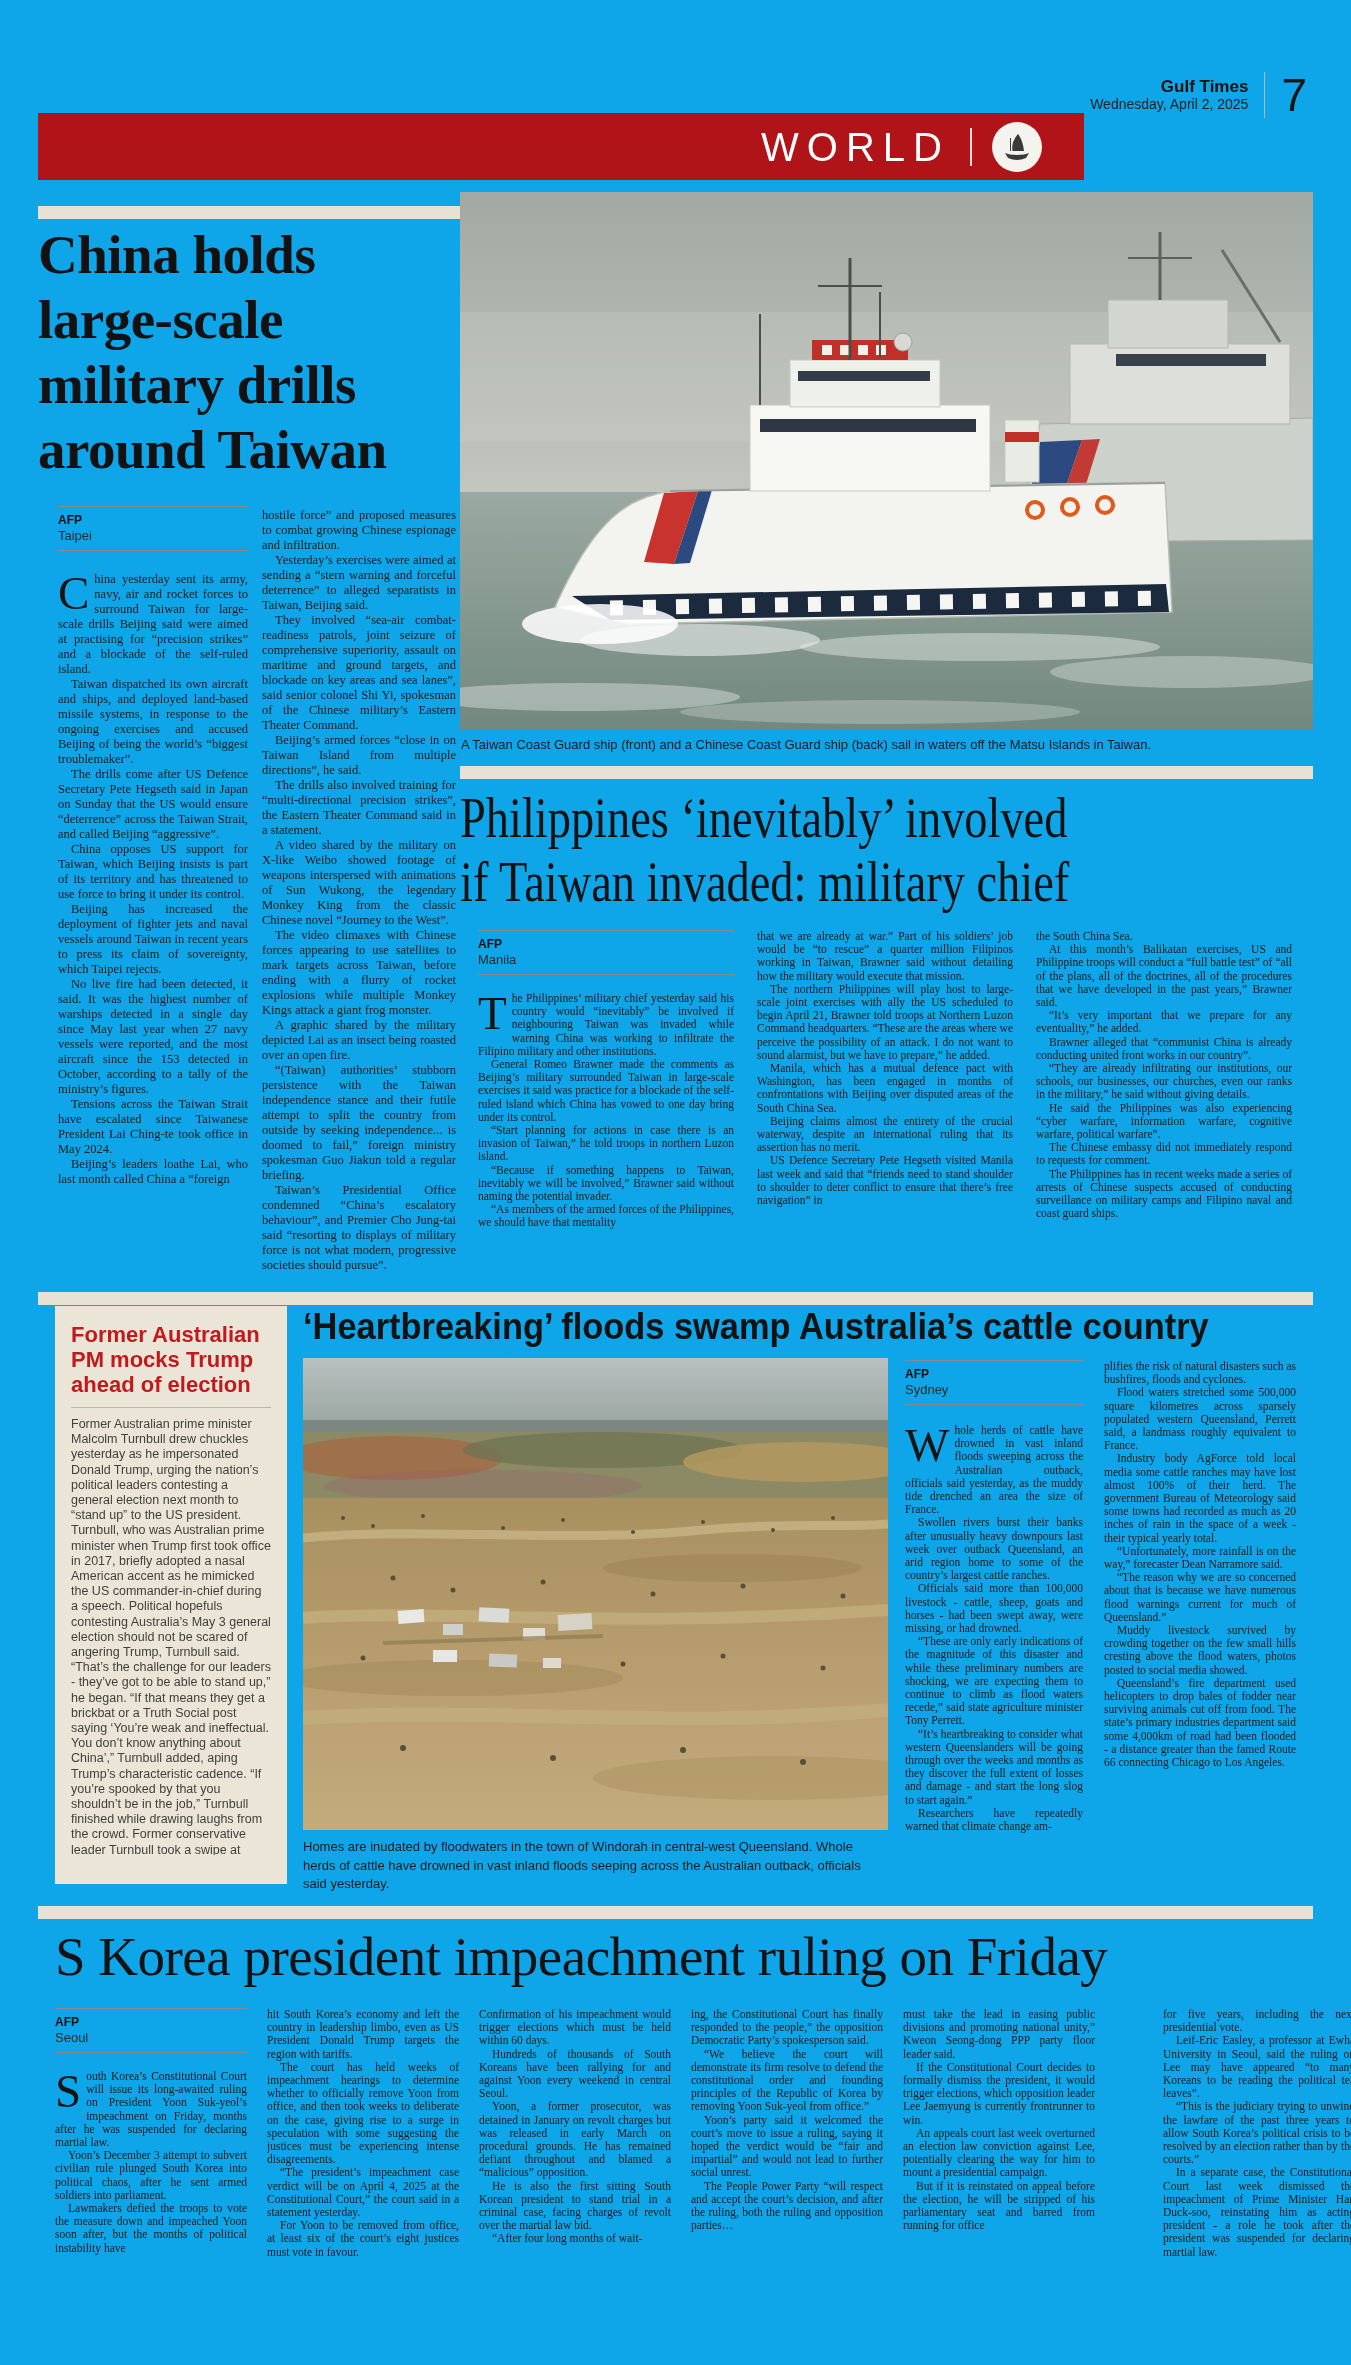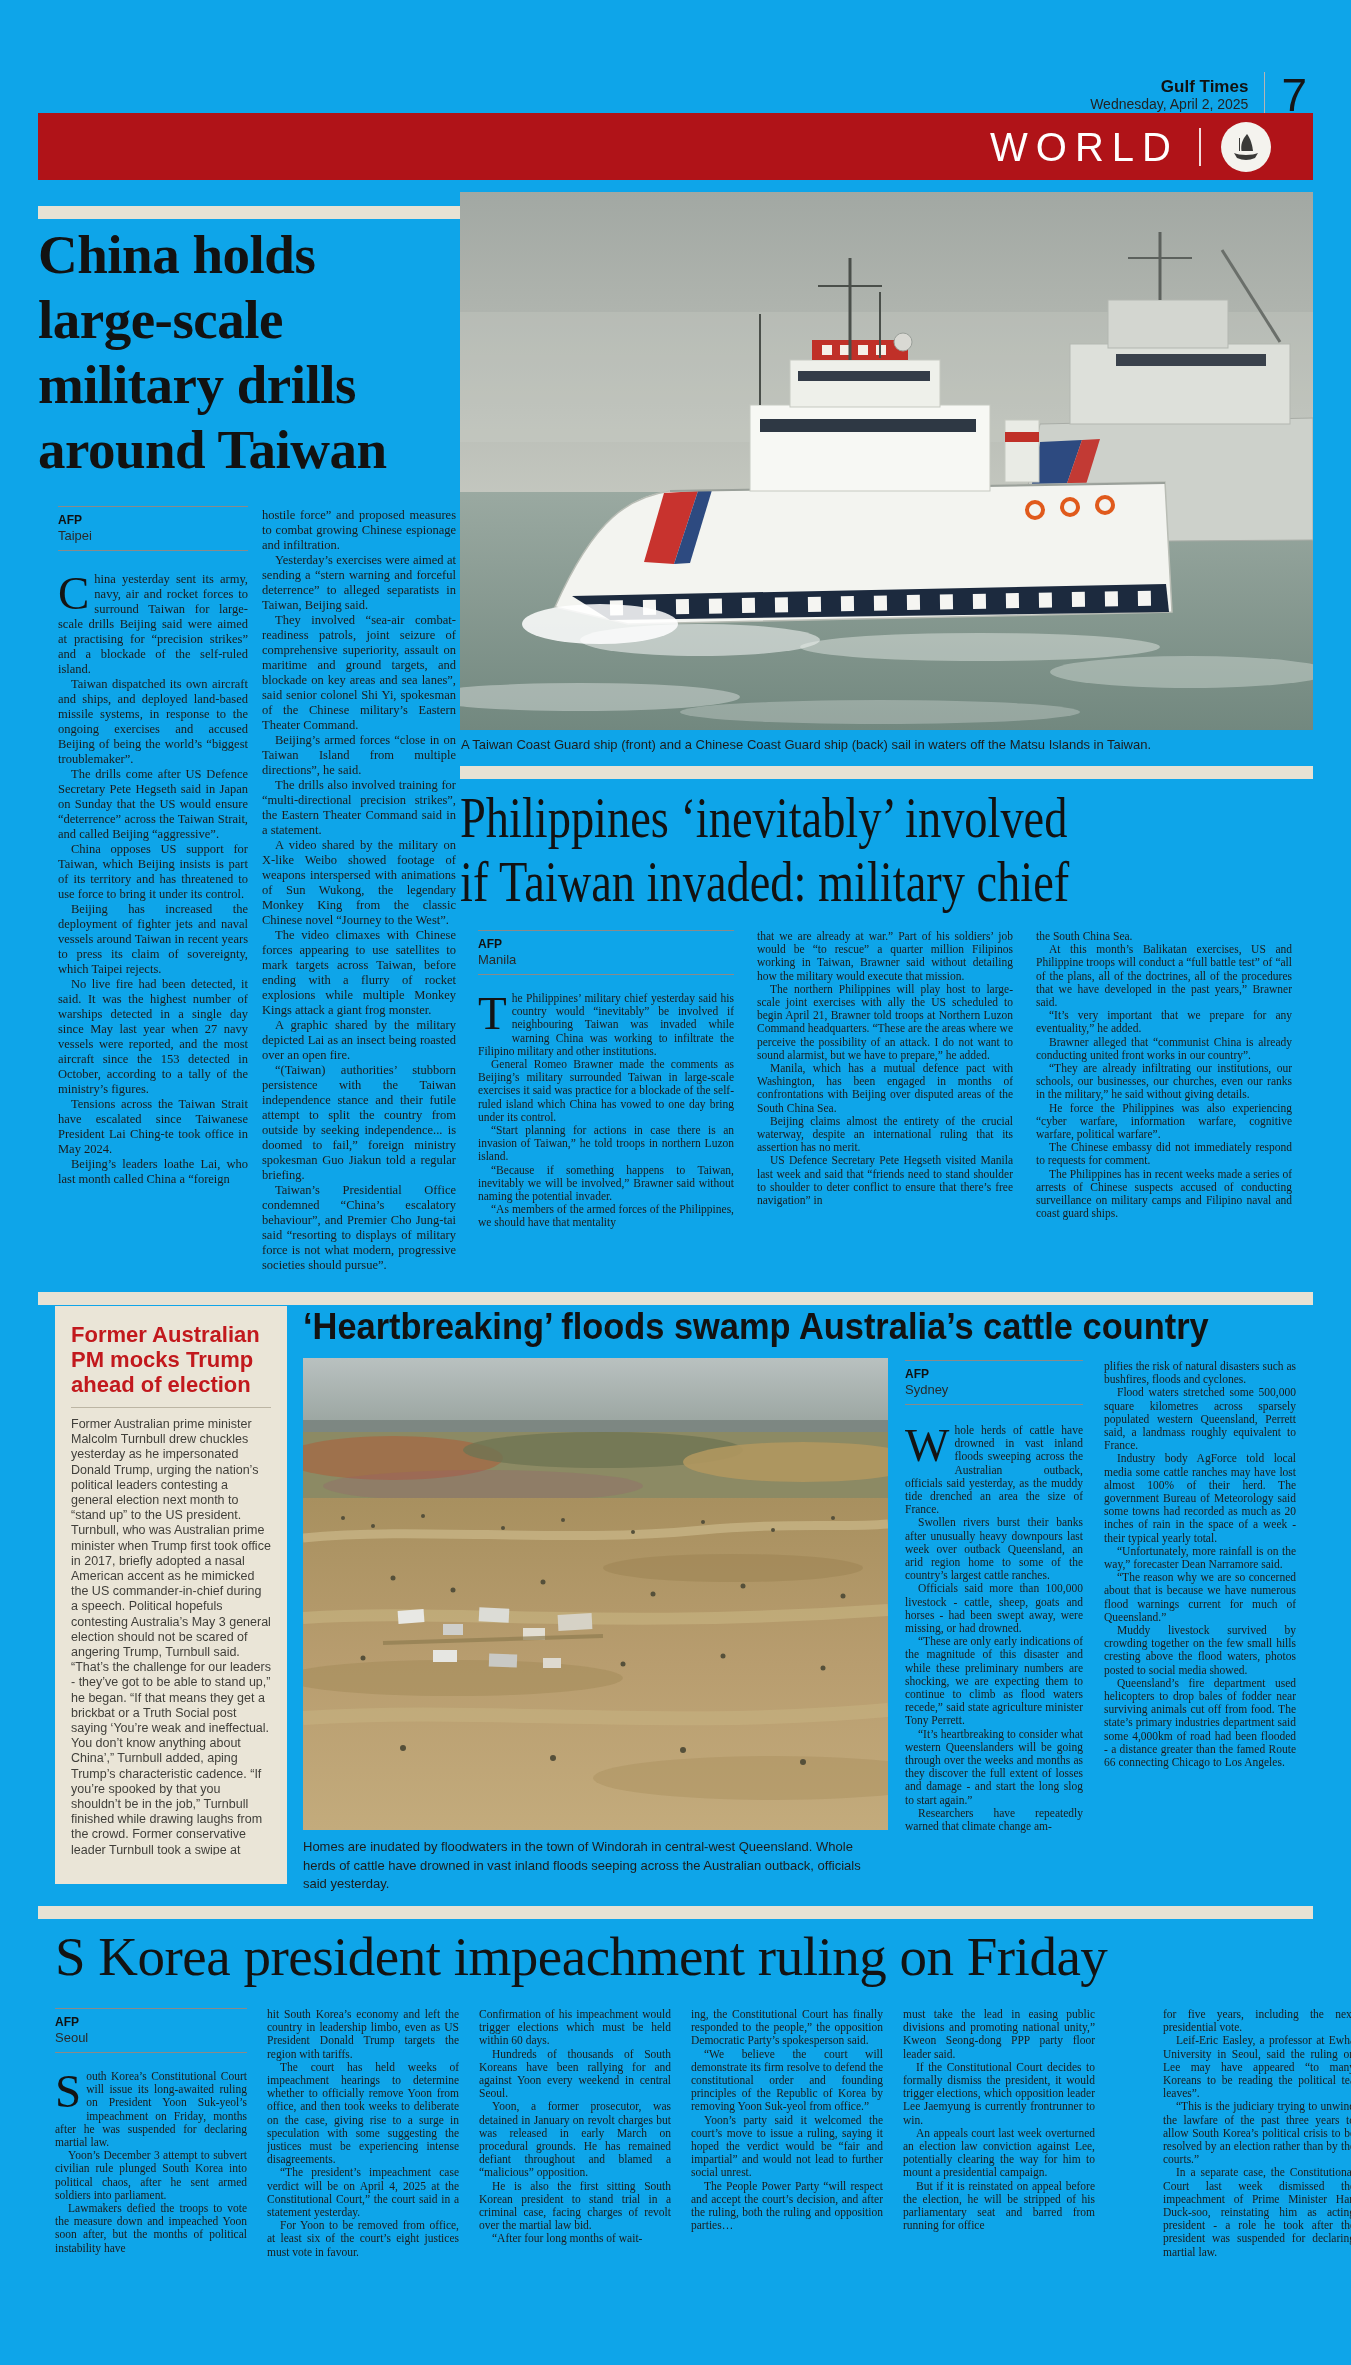--- a/index.html
+++ b/index.html
@@ -8,21 +8,21 @@
 
   
   .masthead{position:absolute;top:72px;right:44px;display:flex;align-items:center;gap:16px;}
   .mast-text{text-align:right;}
   .paper-name{font:700 17px/19px "Liberation Sans",sans-serif;color:#111;}
   .paper-date{font:400 14px/17px "Liberation Sans",sans-serif;color:#222;}
   .mast-divider{width:1px;height:46px;background:#b5b5b5;}
   .page-number{font:400 46px/46px "Liberation Sans",sans-serif;color:#161616;}
 
   
-  .world-banner{position:absolute;left:38px;top:113px;width:1275px;height:67px;background:#b01318;
+  .world-banner{position:absolute;left:38px;top:113px;width:1046px;height:67px;background:#b01318;
                 display:flex;align-items:center;justify-content:flex-end;gap:20px;padding-right:42px;box-sizing:border-box;}
   .world-word{color:#fff;font:400 40px/40px "Liberation Sans",sans-serif;letter-spacing:8px;}
   .banner-sep{width:2px;height:38px;background:rgba(255,255,255,.85);}
   .banner-circle{width:50px;height:50px;border-radius:50%;background:#f4f3ee;display:flex;align-items:center;justify-content:center;}
 
   
   .rule-bar{position:absolute;height:13px;background:#e7e2d4;}
   .byline{position:absolute;border-top:1px solid #8a8a8a;border-bottom:1px solid #8a8a8a;
           padding:5px 0 6px;font-family:"Liberation Sans",sans-serif;}
   .byline .agency{font-weight:700;font-size:12px;line-height:16px;color:#111;}
@@ -222,21 +222,21 @@
       <p>Manila, which has a mutual defence pact with Washington, has been engaged in months of confrontations with Beijing over disputed areas of the South China Sea.</p>
       <p>Beijing claims almost the entirety of the crucial waterway, despite an international ruling that its assertion has no merit.</p>
       <p>US Defence Secretary Pete Hegseth visited Manila last week and said that “friends need to stand shoulder to shoulder to deter conflict to ensure that there’s free navigation” in</p>
     </div>
   <div class="body-col sz-b phil-col3">
       <p>the South China Sea.</p>
       <p>At this month’s Balikatan exercises, US and Philippine troops will conduct a “full battle test” of “all of the plans, all of the doctrines, all of the procedures that we have developed in the past years,” Brawner said.</p>
       <p>“It’s very important that we prepare for any eventuality,” he added.</p>
       <p>Brawner alleged that “communist China is already conducting united front works in our country”.</p>
       <p>“They are already infiltrating our institutions, our schools, our businesses, our churches, even our ranks in the military,” he said without giving details.</p>
-      <p>He force the Philippines was also experiencing “cyber warfare, information warfare, cognitive warfare, political warfare”.</p>
+      <p>He said the Philippines was also experiencing “cyber warfare, information warfare, cognitive warfare, political warfare”.</p>
       <p>The Chinese embassy did not immediately respond to requests for comment.</p>
       <p>The Philippines has in recent weeks made a series of arrests of Chinese suspects accused of conducting surveillance on military camps and Filipino naval and coast guard ships.</p>
     </div>
 
   <div class="rule-bar" style="left:38px;top:1292px;width:1275px;"></div>
 
   <div class="trump-box">
     <div class="trump-title">Former Australian PM mocks Trump ahead of election</div>
     <div class="trump-rule"></div>
     <div class="trump-body">Former Australian prime minister Malcolm Turnbull drew chuckles yesterday as he impersonated Donald Trump, urging the nation’s political leaders contesting a general election next month to “stand up” to the US president. Turnbull, who was Australian prime minister when Trump first took office in 2017, briefly adopted a nasal American accent as he mimicked the US commander-in-chief during a speech. Political hopefuls contesting Australia’s May 3 general election should not be scared of angering Trump, Turnbull said. “That’s the challenge for our leaders - they’ve got to be able to stand up,” he began. “If that means they get a brickbat or a Truth Social post saying ‘You’re weak and ineffectual. You don’t know anything about China’,” Turnbull added, aping Trump’s characteristic cadence. “If you’re spooked by that you shouldn’t be in the job,” Turnbull finished while drawing laughs from the crowd. Former conservative leader Turnbull took a swipe at Trump earlier this year, deriding his return to office as “chaotic” and “erratic”.</div>

